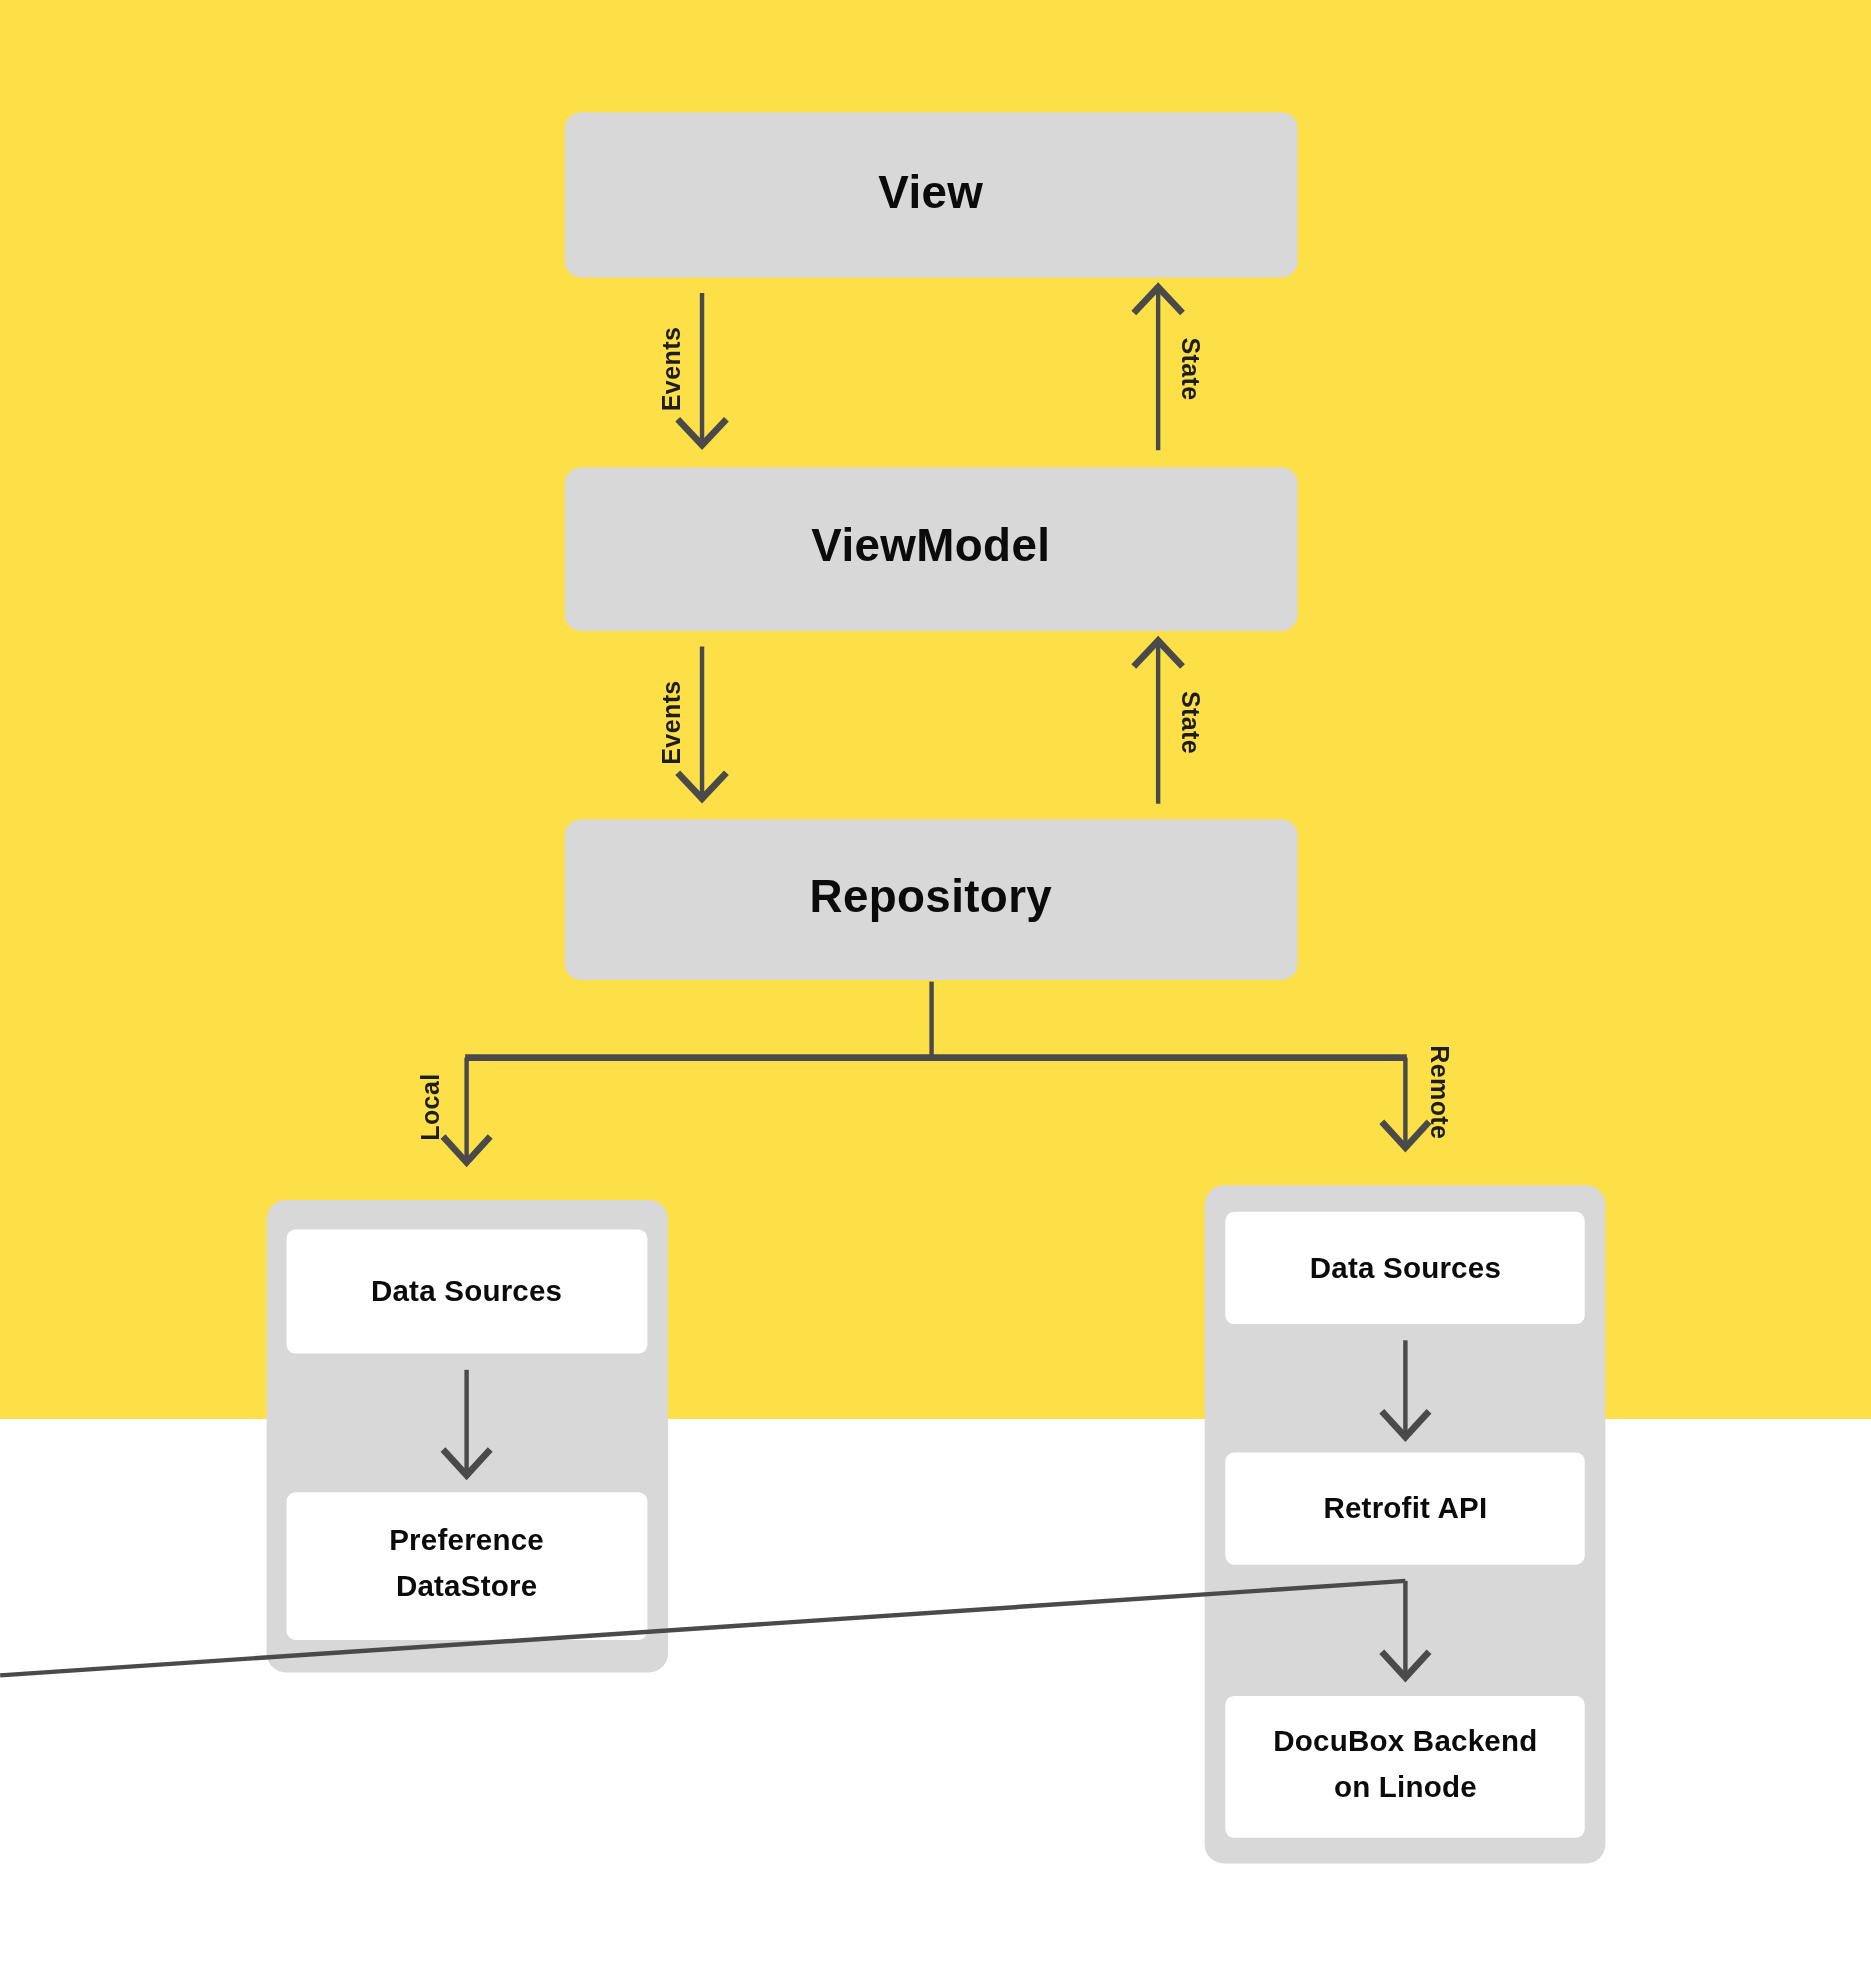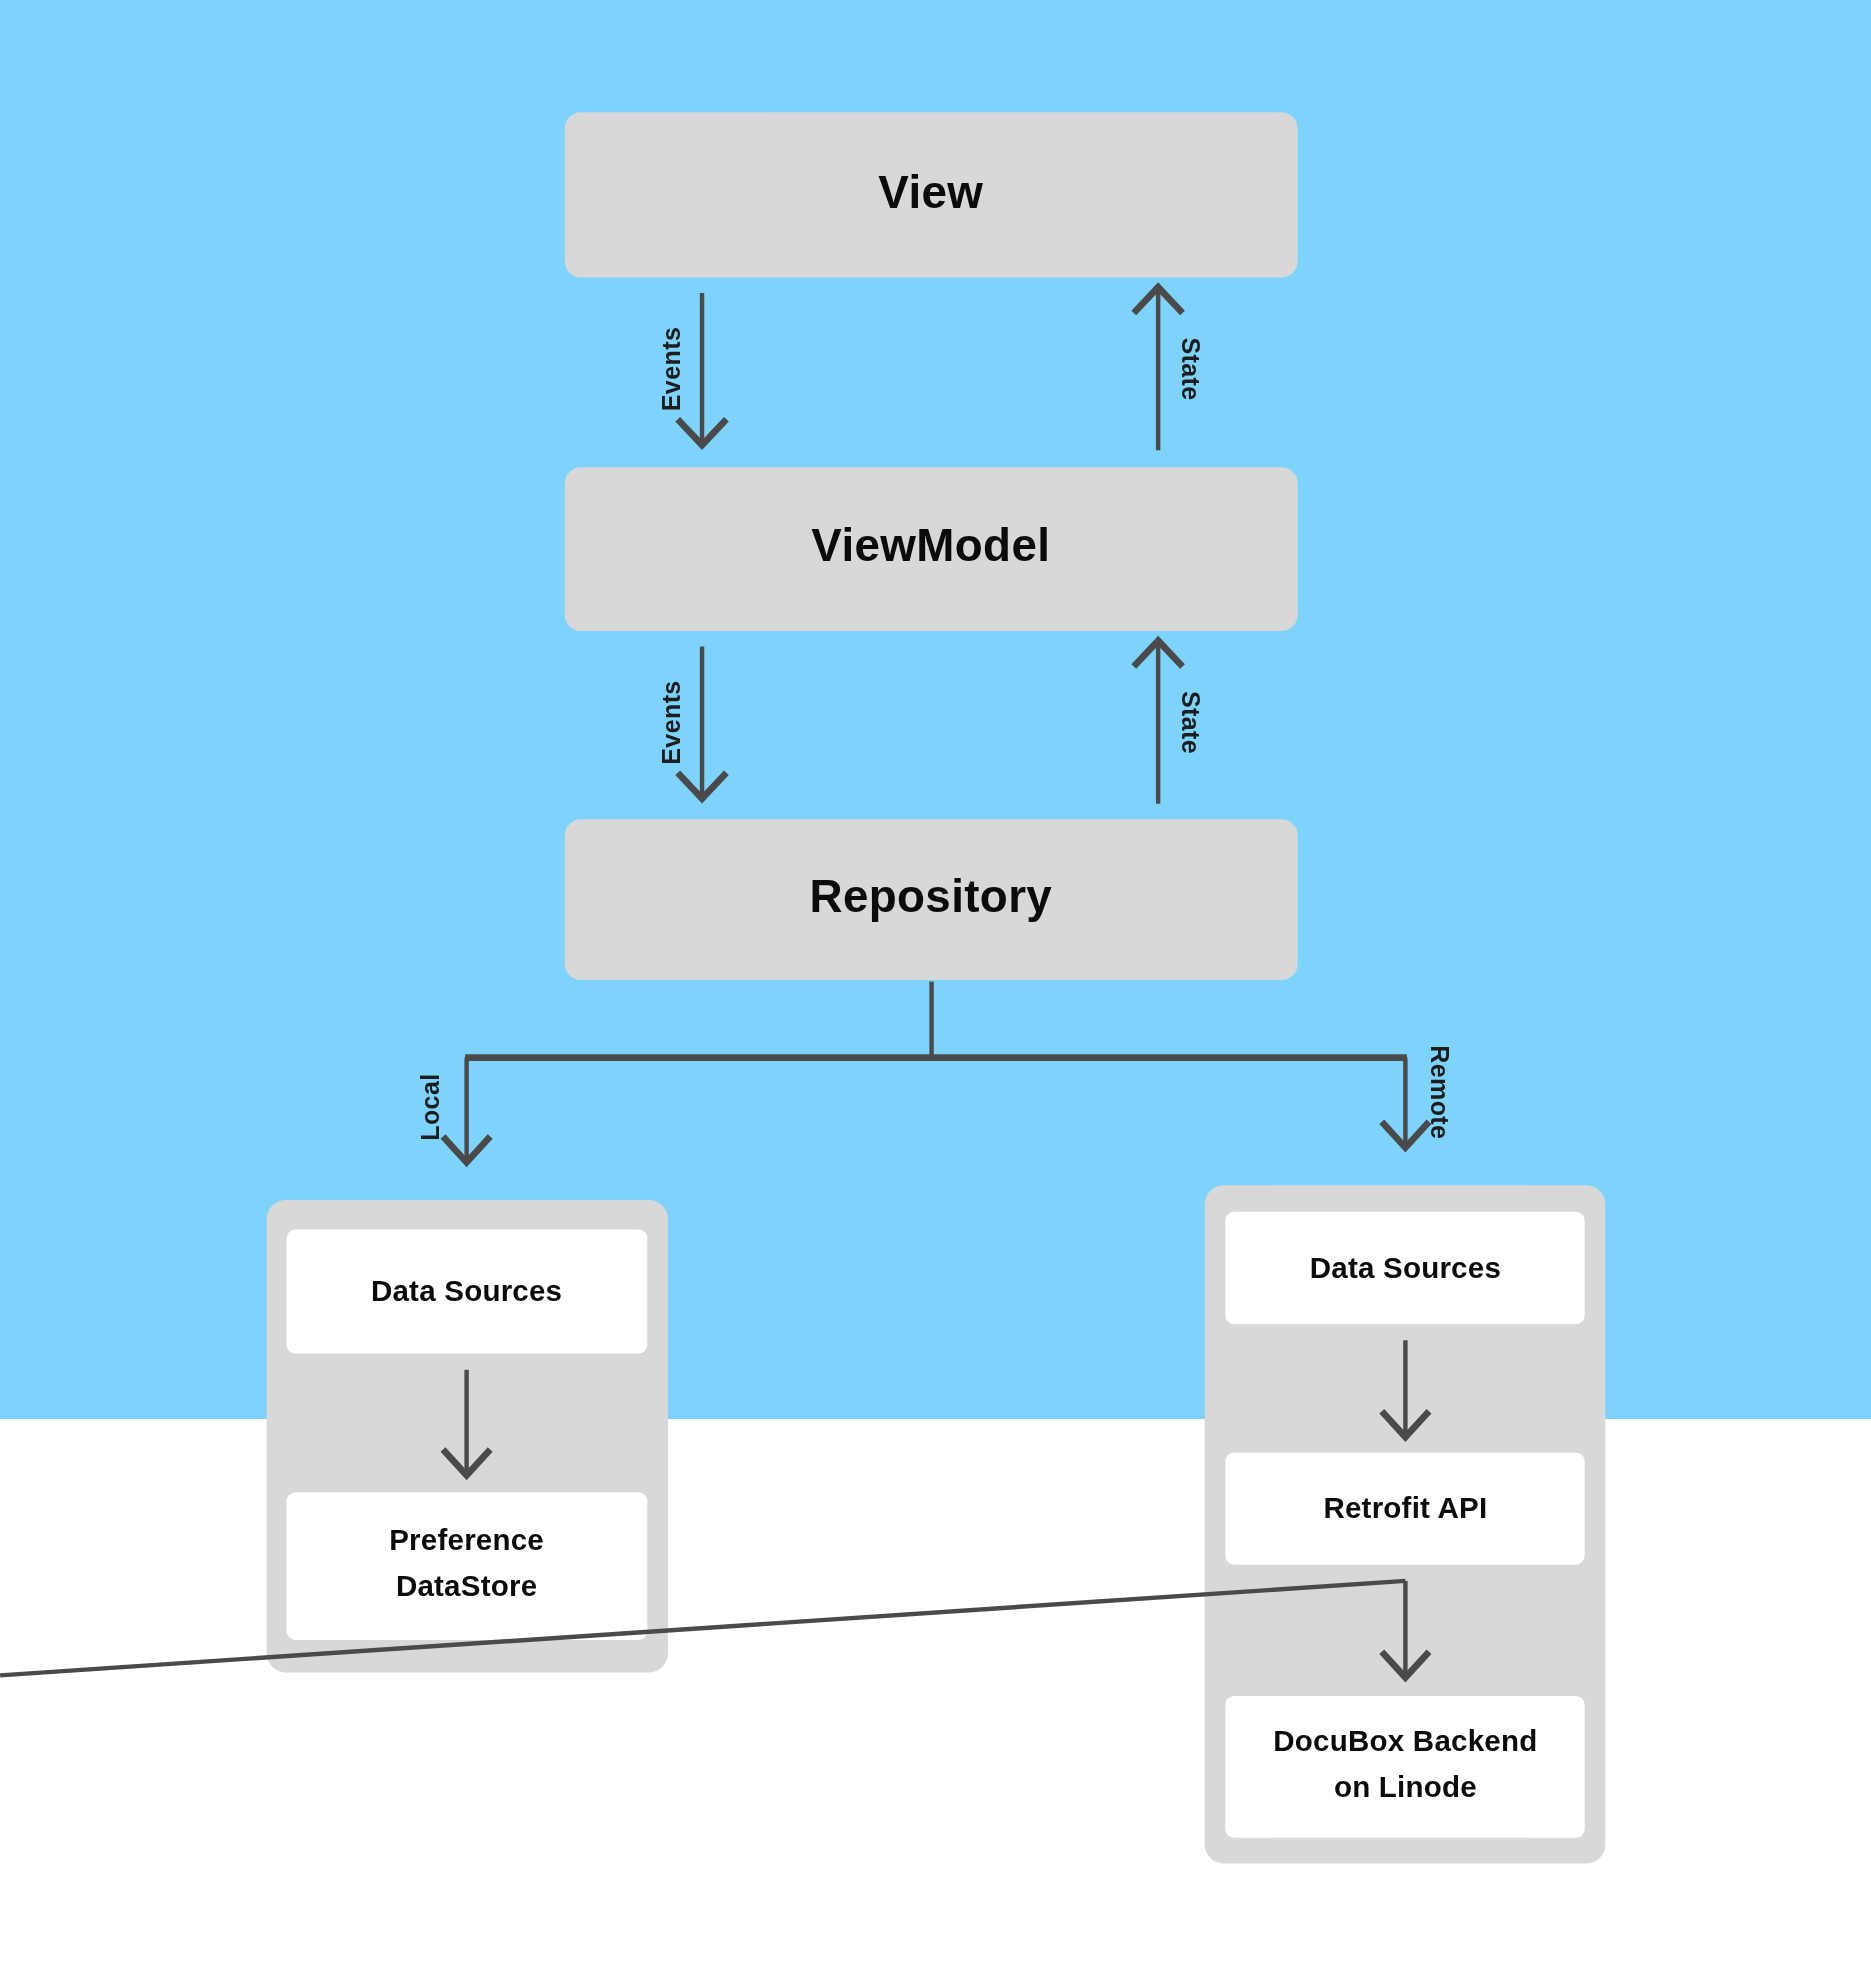--- a/index.html
+++ b/index.html
@@ -10,21 +10,21 @@
   body {
     width: 1872px;
     height: 1975px;
     font-family: "Liberation Sans", sans-serif;
     overflow: hidden;
   }
   #diagram-root {
     position: relative;
     width: 1872px;
     height: 1419px;
-    background: #7dd3fc;
+    background: #fde047;
   }
   svg.diagram-canvas {
     position: absolute;
     top: 0;
     left: 0;
     width: 1872px;
     height: 1975px;
     display: block;
   }
   .node-label {

